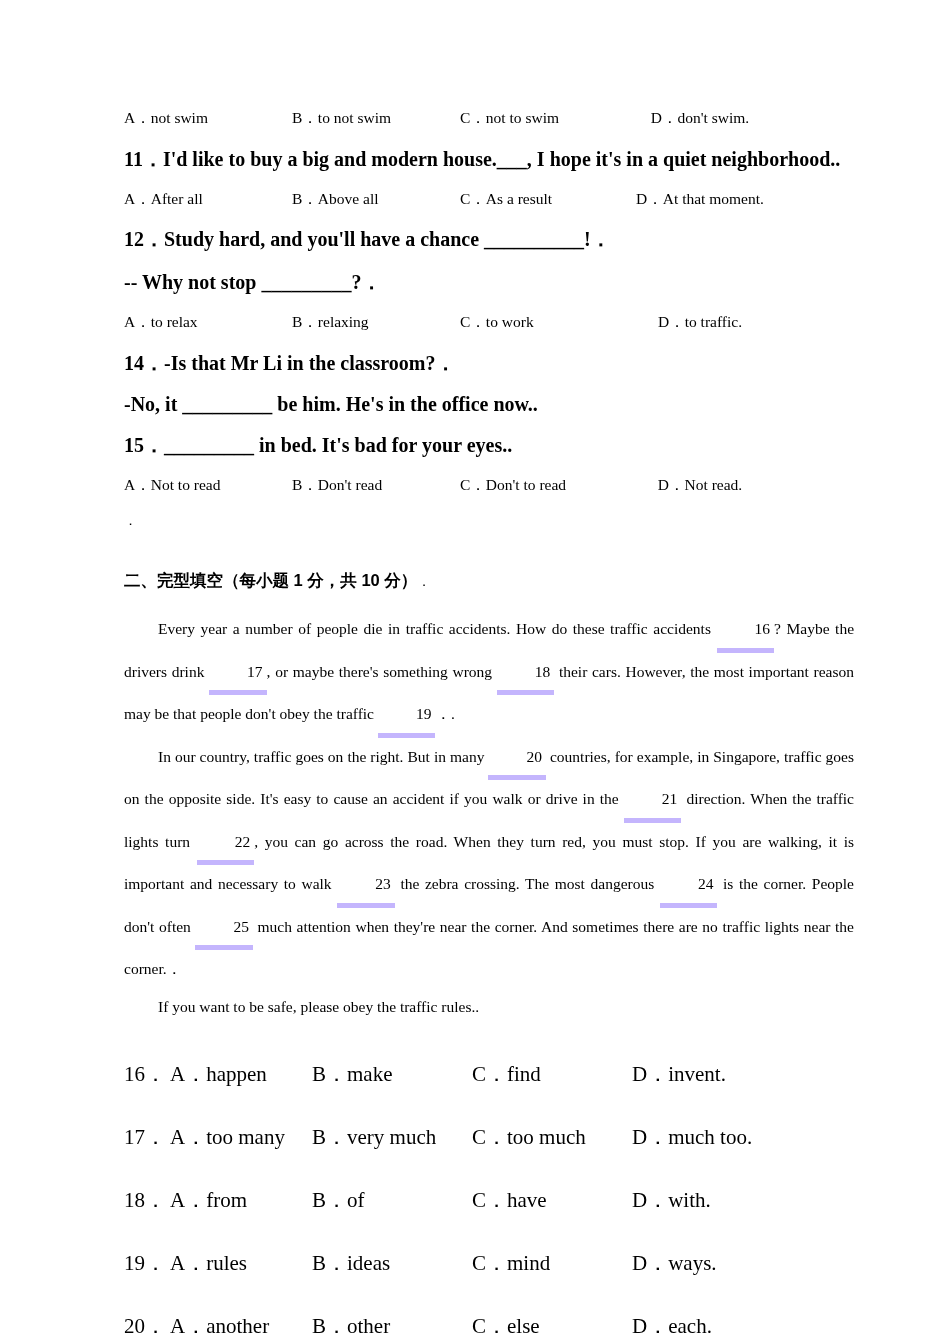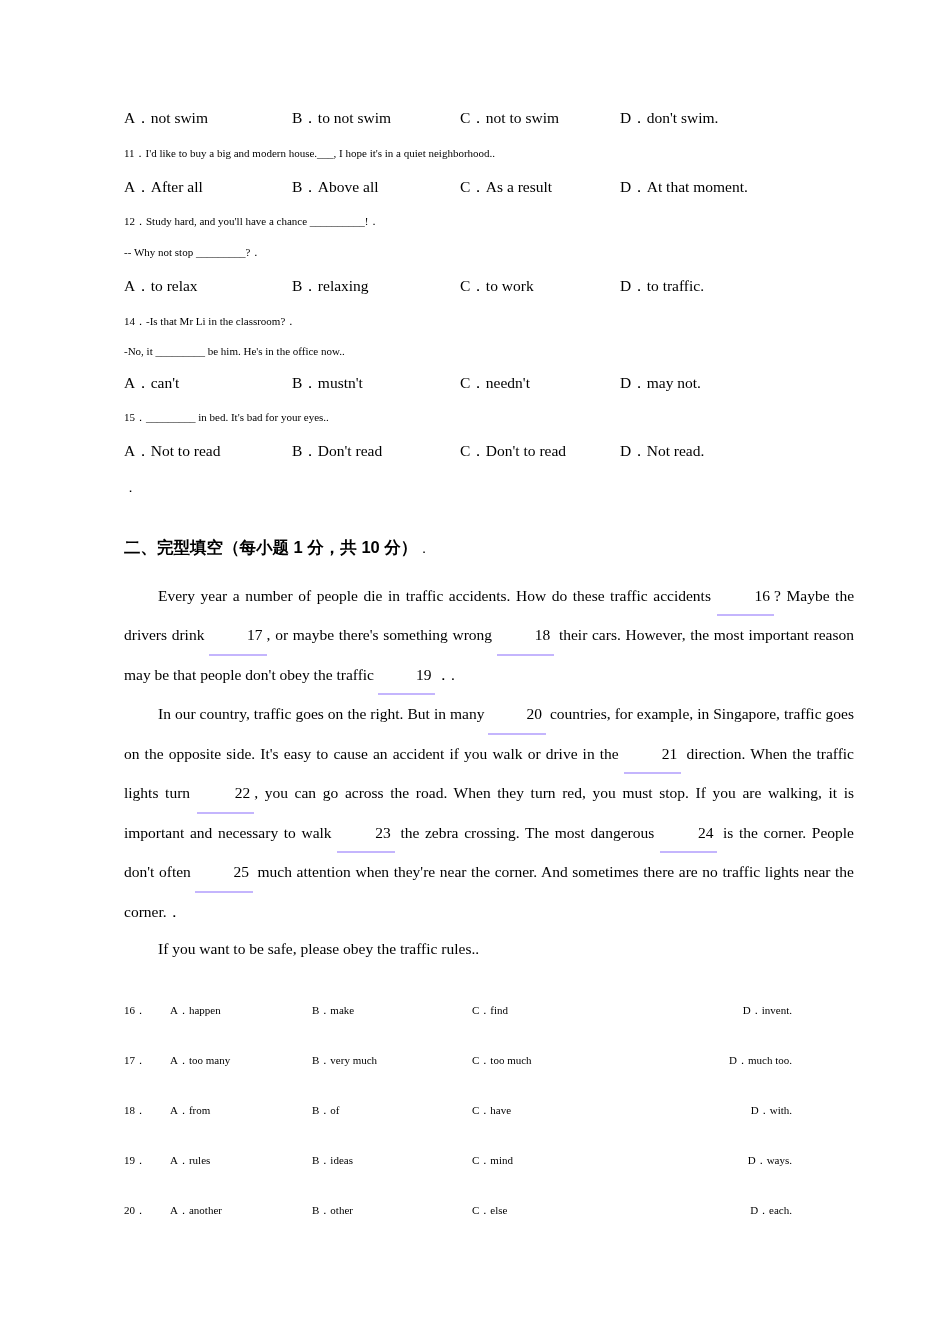--- a/index.html
+++ b/index.html
@@ -32,60 +32,61 @@
     display: flex;
     margin-bottom: 16.5px;
   }
   .row .opt {
     font-size: 15.5px;
     white-space: nowrap;
   }
   .opt-a { width: 168px; }
   .opt-b { width: 168px; }
   .opt-c { width: 160px; }
-  .opt-d { width: 160px; }
+  .opt-d { width: 160px; text-align: center; }
   .stem {
-    font-size: 11px;
+    font-size: 20px;
     margin-bottom: 16px;
     white-space: nowrap;
+    font-weight: bold;
   }
   .section-title {
     font-family: "Liberation Sans", sans-serif;
     font-weight: bold;
     font-size: 16.5px;
     margin-top: 40px;
     margin-bottom: 18px;
   }
   .para {
     font-size: 15.5px;
     line-height: 2.42;
     text-align: justify;
     margin: 0;
   }
   .para.first { text-indent: 34px; }
   .fillblank {
     display: inline-block;
-    border-bottom: 2px solid #c4b5fd;
+    border-bottom: 5px solid #c4b5fd;
     text-align: left;
     min-width: 42px;
     padding: 0 4px;
   }
   .dot { font-size: 13px; color:#000; }
   .cloze-opts { margin-top: 14px; }
   .cloze-row {
     display: flex;
     margin-bottom: 14px;
-    font-size: 11px;
+    font-size: 21px;
     margin-top: 35px;
   }
   .cloze-row .num { width: 46px; white-space: nowrap;}
   .cloze-row .oa { width: 142px; white-space: nowrap;}
   .cloze-row .ob { width: 160px; white-space: nowrap;}
   .cloze-row .oc { width: 160px; white-space: nowrap;}
-  .cloze-row .od { width: 160px; white-space: nowrap; text-align: right;}
+  .cloze-row .od { width: 160px; white-space: nowrap;}
 </style>
 </head>
 <body>
 
 <div class="page">
   <div class="content">
 
     <div class="row">
       <div class="opt opt-a">A．not swim</div>
       <div class="opt opt-b">B．to not swim</div>
@@ -106,26 +107,20 @@
     <div class="stem">-- Why not stop _________?．</div>
     <div class="row">
       <div class="opt opt-a">A．to relax</div>
       <div class="opt opt-b">B．relaxing</div>
       <div class="opt opt-c">C．to work</div>
       <div class="opt opt-d">D．to traffic.</div>
     </div>
 
     <div class="stem">14．-Is that Mr Li in the classroom?．</div>
     <div class="stem">-No, it _________ be him. He's in the office now..</div>
-    <div class="row">
-      <div class="opt opt-a">A．can't</div>
-      <div class="opt opt-b">B．mustn't</div>
-      <div class="opt opt-c">C．needn't</div>
-      <div class="opt opt-d">D．may not.</div>
-    </div>
 
     <div class="stem">15．_________ in bed. It's bad for your eyes..</div>
     <div class="row">
       <div class="opt opt-a">A．Not to read</div>
       <div class="opt opt-b">B．Don't read</div>
       <div class="opt opt-c">C．Don't to read</div>
       <div class="opt opt-d">D．Not read.</div>
     </div>
     <div style="font-size:13px;">．</div>
 

